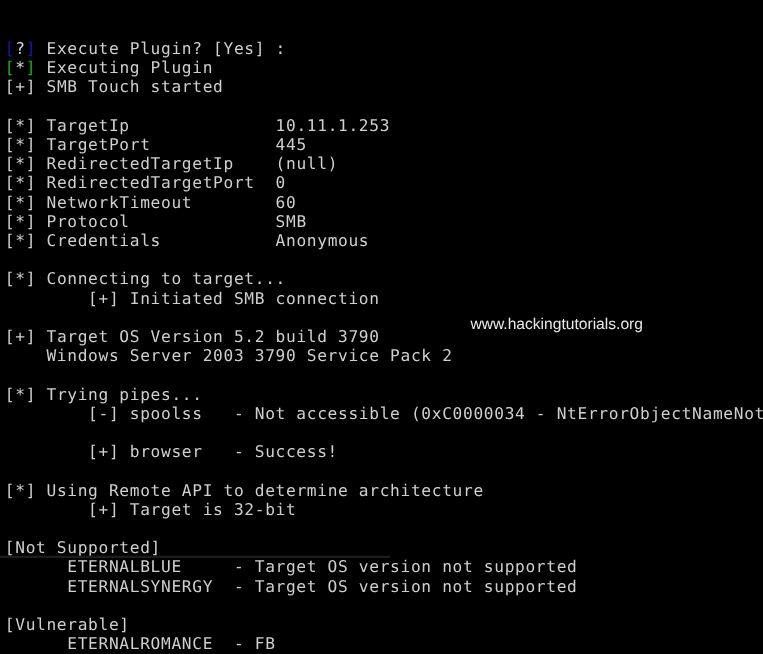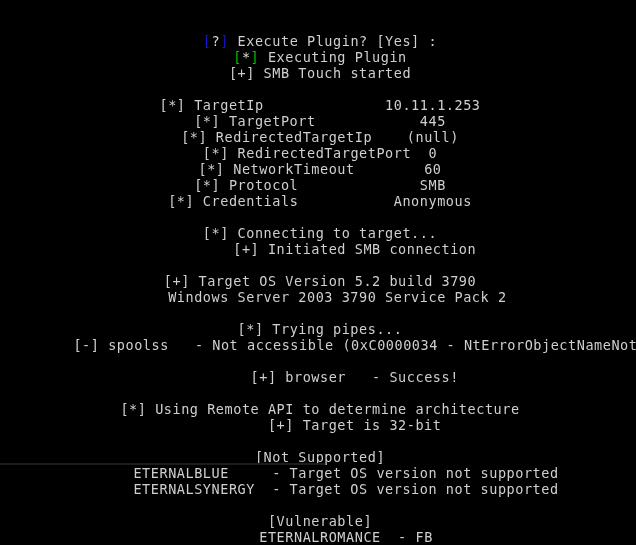--- a/index.html
+++ b/index.html
@@ -21,21 +21,20 @@
     background: #000000;
     color: #cccccc;
     font-family: "DejaVu Sans Mono", "Liberation Mono", monospace;
     font-size: 13.5px;
     line-height: 16px;
     letter-spacing: 0.55px;
     padding: 1px 0 0 4px;
     box-sizing: border-box;
     overflow: hidden;
     white-space: pre;
-    text-align: center;
   }
   .line {
     height: 16px;
     line-height: 16px;
     white-space: pre;
     overflow: visible;
   }
   .blank {
     height: 16px;
   }
@@ -63,13 +62,14 @@
     line-height: 16px;
     white-space: pre;
   }
 </style>
 </head>
 <body>
 
 <div id="terminal">
   <div id="lines-container"><div class="line"><span class="tag-blue"><span>[</span><span class="tag-inner">?</span><span>]</span></span><span class="txt"> Execute Plugin? [Yes] :</span></div><div class="line"><span class="tag-green"><span>[</span><span class="tag-inner">*</span><span>]</span></span><span class="txt"> Executing Plugin</span></div><div class="line"><span class="tag-plain">[+]</span><span class="txt"> SMB Touch started</span></div><div class="line blank"><span class="txt"></span></div><div class="line"><span class="tag-plain">[*]</span><span class="txt"> TargetIp              10.11.1.253</span></div><div class="line"><span class="tag-plain">[*]</span><span class="txt"> TargetPort            445</span></div><div class="line"><span class="tag-plain">[*]</span><span class="txt"> RedirectedTargetIp    (null)</span></div><div class="line"><span class="tag-plain">[*]</span><span class="txt"> RedirectedTargetPort  0</span></div><div class="line"><span class="tag-plain">[*]</span><span class="txt"> NetworkTimeout        60</span></div><div class="line"><span class="tag-plain">[*]</span><span class="txt"> Protocol              SMB</span></div><div class="line"><span class="tag-plain">[*]</span><span class="txt"> Credentials           Anonymous</span></div><div class="line blank"><span class="txt"></span></div><div class="line"><span class="tag-plain">[*]</span><span class="txt"> Connecting to target...</span></div><div class="line"><span class="txt">        [+] Initiated SMB connection</span></div><div class="line blank"><span class="txt"></span></div><div class="line"><span class="tag-plain">[+]</span><span class="txt"> Target OS Version 5.2 build 3790</span></div><div class="line"><span class="txt">    Windows Server 2003 3790 Service Pack 2</span></div><div class="line blank"><span class="txt"></span></div><div class="line"><span class="tag-plain">[*]</span><span class="txt"> Trying pipes...</span></div><div class="line"><span class="txt">        [-] spoolss   - Not accessible (0xC0000034 - NtErrorObjectNameNotFound)</span></div><div class="line blank"><span class="txt"></span></div><div class="line"><span class="txt">        [+] browser   - Success!</span></div><div class="line blank"><span class="txt"></span></div><div class="line"><span class="tag-plain">[*]</span><span class="txt"> Using Remote API to determine architecture</span></div><div class="line"><span class="txt">        [+] Target is 32-bit</span></div><div class="line blank"><span class="txt"></span></div><div class="line"><span class="txt">[Not Supported]</span></div><div class="line"><span class="txt">      ETERNALBLUE     - Target OS version not supported</span></div><div class="line"><span class="txt">      ETERNALSYNERGY  - Target OS version not supported</span></div><div class="line blank"><span class="txt"></span></div><div class="line"><span class="txt">[Vulnerable]</span></div><div class="line"><span class="txt">      ETERNALROMANCE  - FB</span></div></div>
   <div class="sep-rule"></div>
+  <div id="watermark">www.hackingtutorials.org</div>
 </div>
 
 </body></html>

